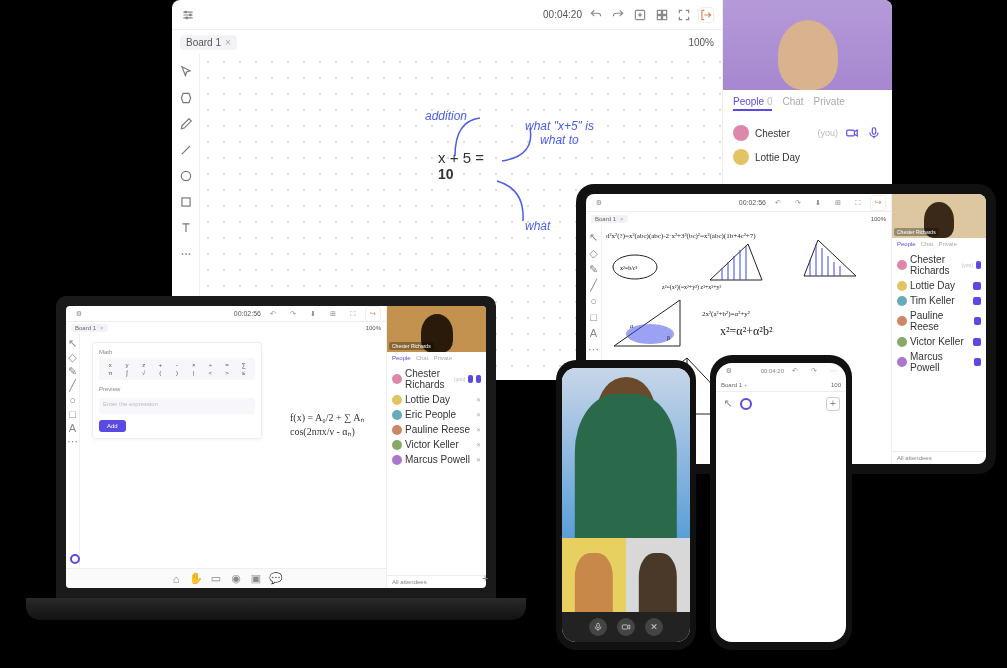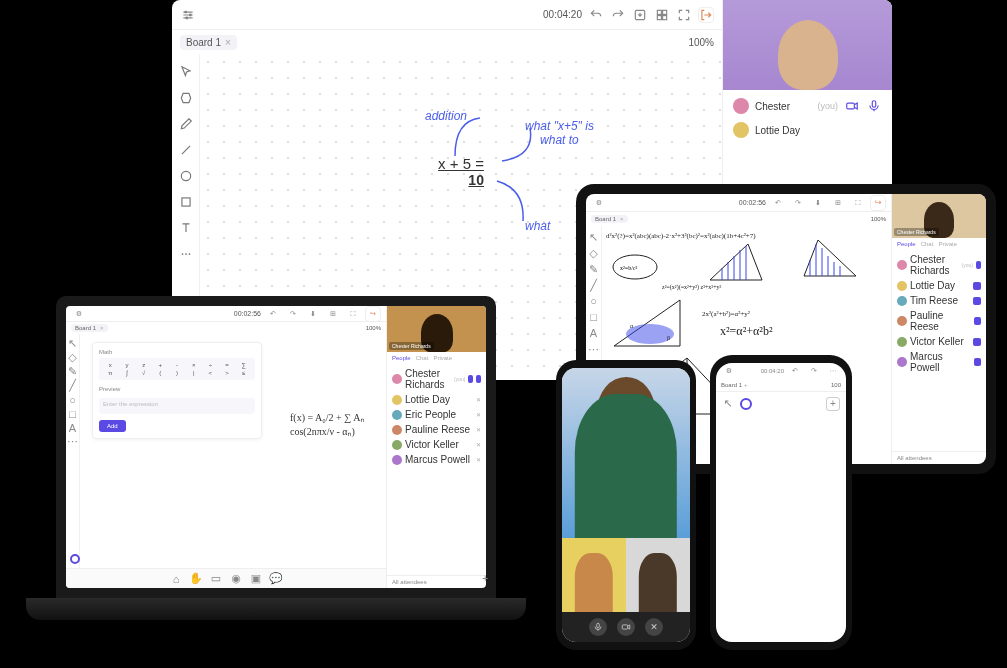--- a/index.html
+++ b/index.html
@@ -77,24 +77,23 @@
 
   .canvas {
     flex: 1;
     position: relative;
     background-image: radial-gradient(#ddd 1px, transparent 1px);
     background-size: 16px 16px;
   }
   .math-center {
     position: absolute;
     left: 50%;
-    top: 101px;
+    top: 95px;
     transform: translateX(-50%);
-    text-align: right;
-    text-decoration: underline;
+    text-align: left;
   }
   .math-center .eq { font-size: 15px; }
   .math-center .ans { font-weight: bold; font-size: 14px; }
   .note { color: #4a5eea; font-size: 12px; font-style: italic; }
   .note-addition { position: absolute; left: 225px; top: 55px; }
   .note-equal { position: absolute; left: 325px; top: 65px; text-align: center; }
   .note-value { position: absolute; left: 325px; top: 165px; }
   .arc { position: absolute; stroke: #4a5eea; fill: none; stroke-width: 1.5; }
 
   
@@ -509,20 +508,25 @@
           </div>
           <div class="gradient-pick"></div>
         </div>
       </div>
     </div>
   </div>
   <div class="dm-right">
     <div class="video-thumb">
       <div class="face"></div>
     </div>
+    <div class="tabs">
+      <span class="act"><span>People</span> <span style="color:#bbb">0</span></span>
+      <span>Chat</span>
+      <span>Private</span>
+    </div>
     <div class="people">
       <div class="prow">
         <div class="av av1"></div>
         <span>Chester</span>
         <span class="you">(you)</span>
         <span class="ic" style="color:#5a4ae3">
             <svg viewBox="0 0 24 24" fill="none" stroke="currentColor" stroke-width="2">
               <rect x="3" y="7" width="13" height="10" rx="2"></rect>
               <path d="M16 10l5-3v10l-5-3"></path>
             </svg>
@@ -637,21 +641,21 @@
             <span class="you" style="font-size:5px">(you)</span>
             <div class="badge"></div>
           </div>
         <div class="prow">
             <div class="av av2"></div>
             <span>Lottie Day</span>
             <div class="badge" style="margin-left:auto"></div>
           </div>
         <div class="prow">
             <div class="av av3"></div>
-            <span>Tim Reese</span>
+            <span>Tim Keller</span>
             <div class="badge" style="margin-left:auto"></div>
           </div>
         <div class="prow">
             <div class="av av4"></div>
             <span>Pauline Reese</span>
             <div class="badge" style="margin-left:auto"></div>
           </div>
         <div class="prow">
             <div class="av av5"></div>
             <span>Victor Keller</span>

